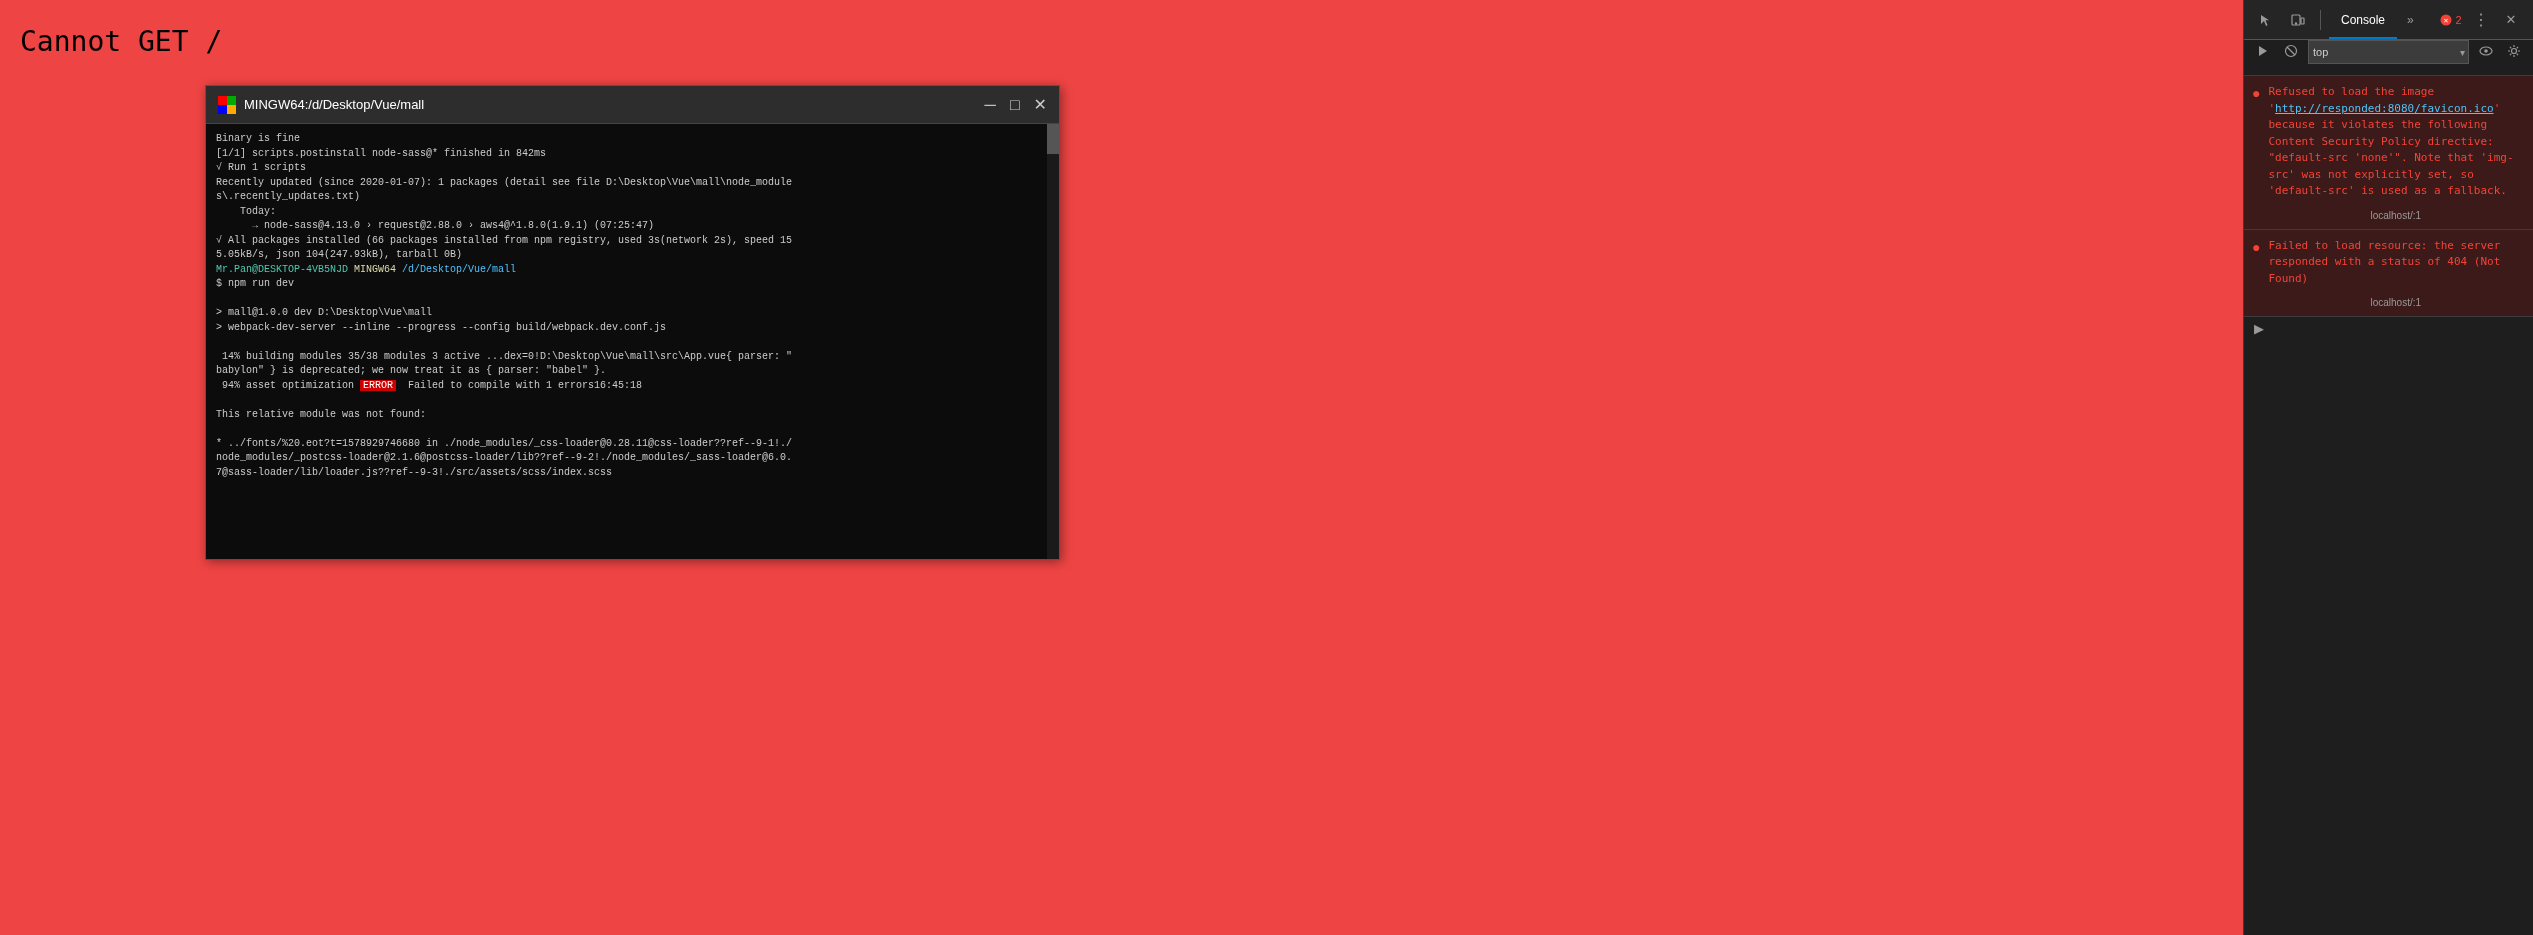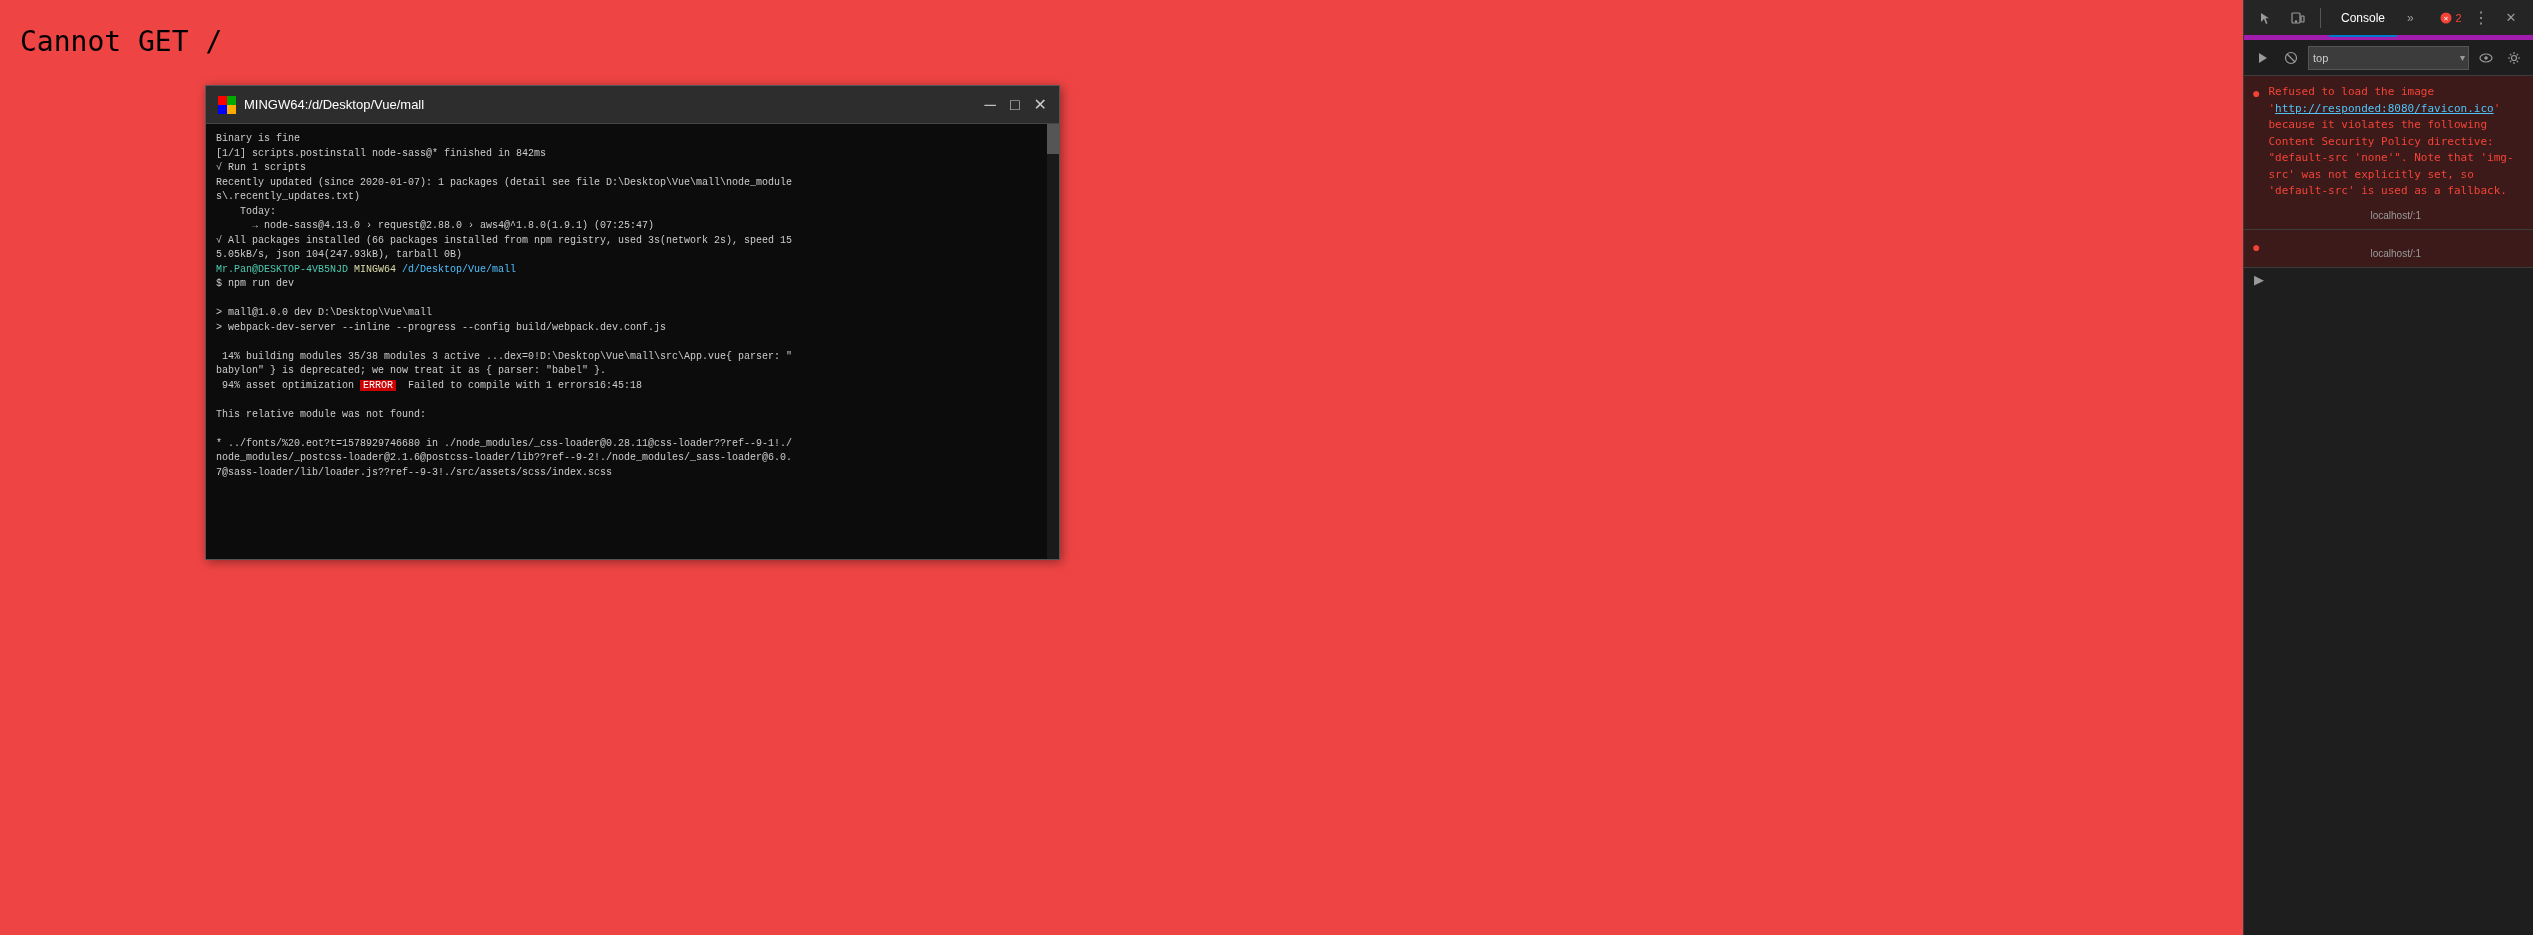--- a/index.html
+++ b/index.html
@@ -125,21 +125,21 @@
       background: #1e1e1e;
       border-left: 1px solid #3c3c3c;
       display: flex;
       flex-direction: column;
       flex-shrink: 0;
     }
 
     .devtools-toolbar {
       height: 40px;
       background: #252526;
-      border-bottom: 5px solid #a21caf;
+      border-bottom: 1px solid #a21caf;
       display: flex;
       align-items: center;
       padding: 0 8px;
       gap: 4px;
     }
 
     .devtools-icon-btn {
       width: 28px;
       height: 28px;
       display: flex;
@@ -183,21 +183,21 @@
       align-items: center;
       gap: 2px;
     }
 
     
     .devtools-filter-bar {
       height: 36px;
       background: #1e1e1e;
       border-bottom: 1px solid #3c3c3c;
       display: flex;
-      align-items: center;
+      align-items: flex-start;
       padding: 0 8px;
       gap: 6px;
     }
 
     .filter-play-btn {
       width: 22px;
       height: 22px;
       display: flex;
       align-items: center;
       justify-content: center;
@@ -494,20 +494,23 @@
         <div class="error-text">
           <span>Refused to load the image '</span><span class="error-link">http://responded:8080/favicon.ico</span><span>' because it violates the following Content Security Policy directive: "default-src 'none'". Note that 'img-src' was not explicitly set, so 'default-src' is used as a fallback.</span>
         </div>
         <div class="error-source">localhost/:1</div>
       </div>
     </div>
 
     <div class="console-error">
       <span class="error-icon">●</span>
       <div class="error-content">
+        <div class="error-text">
+          <span>Failed to load resource: the server responded with a status of 404 (Not Found)</span>
+        </div>
         <div class="error-source">localhost/:1</div>
       </div>
     </div>
 
     <div class="console-expand-row">
       <span class="expand-arrow">▶</span>
     </div>
 
   </div>
 </div>

